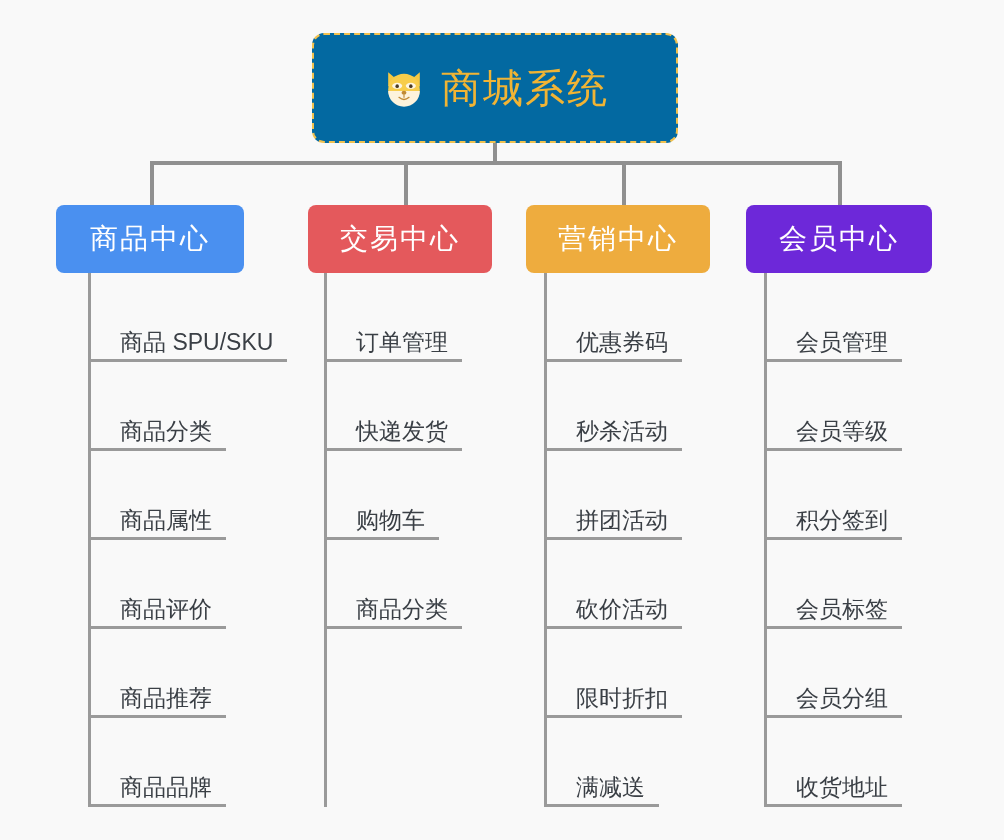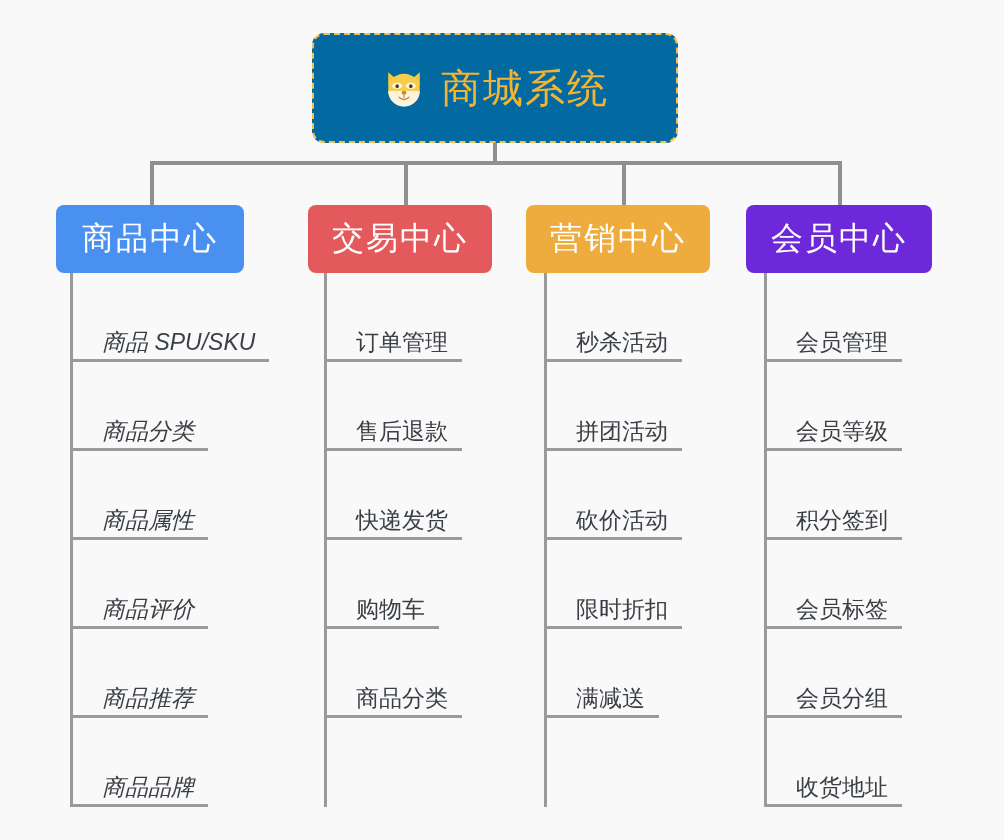--- a/index.html
+++ b/index.html
@@ -64,21 +64,21 @@
   
   .cat-box {
     position: absolute;
     top: 205px;
     height: 68px;
     border-radius: 8px;
     display: flex;
     align-items: center;
     justify-content: center;
     color: #ffffff;
-    font-size: 32px;
+    font-size: 28px;
     letter-spacing: 2px;
     box-sizing: border-box;
   }
 
   
   .branch {
     position: absolute;
     top: 273px;
   }
   .spine {
@@ -132,21 +132,21 @@
       <div class="conn conn-h-bus" style="background: rgb(144, 144, 144); left: 150px; width: 692px;"></div>
       <div class="conn conn-drop" style="left: 150px; background: rgb(144, 144, 144);"></div>
       <div class="conn conn-drop" style="left: 404px; background: rgb(144, 144, 144);"></div>
       <div class="conn conn-drop" style="left: 622px; background: rgb(144, 144, 144);"></div>
       <div class="conn conn-drop" style="left: 838px; background: rgb(144, 144, 144);"></div>
     </div>
   <div id="branches">
       <div class="cat-box" style="left: 56px; width: 188px; background: rgb(74, 144, 240);">
         <span>商品中心</span>
       </div>
-      <div class="branch" style="left: 70px; font-style: italic;">
+      <div class="branch" style="left: 88px;">
         <div class="spine" style="height: 534px;"></div>
         <div class="leaf">
           <span class="leaf-label">商品 SPU/SKU</span>
         </div>
         <div class="leaf">
           <span class="leaf-label">商品分类</span>
         </div>
         <div class="leaf">
           <span class="leaf-label">商品属性</span>
         </div>
@@ -162,38 +162,38 @@
       </div>
       <div class="cat-box" style="left: 308px; width: 184px; background: rgb(228, 89, 92);">
         <span>交易中心</span>
       </div>
       <div class="branch" style="left: 324px;">
         <div class="spine" style="height: 534px;"></div>
         <div class="leaf">
           <span class="leaf-label">订单管理</span>
         </div>
         <div class="leaf">
-          <span class="leaf-label">售后退款</span>
-        </div>
-        <div class="leaf">
           <span class="leaf-label">快递发货</span>
         </div>
         <div class="leaf">
           <span class="leaf-label">购物车</span>
         </div>
         <div class="leaf">
           <span class="leaf-label">商品分类</span>
         </div>
       </div>
       <div class="cat-box" style="left: 526px; width: 184px; background: rgb(238, 172, 62);">
         <span>营销中心</span>
       </div>
       <div class="branch" style="left: 544px;">
         <div class="spine" style="height: 534px;"></div>
         <div class="leaf">
+          <span class="leaf-label">优惠券码</span>
+        </div>
+        <div class="leaf">
           <span class="leaf-label">秒杀活动</span>
         </div>
         <div class="leaf">
           <span class="leaf-label">拼团活动</span>
         </div>
         <div class="leaf">
           <span class="leaf-label">砍价活动</span>
         </div>
         <div class="leaf">
           <span class="leaf-label">限时折扣</span>

